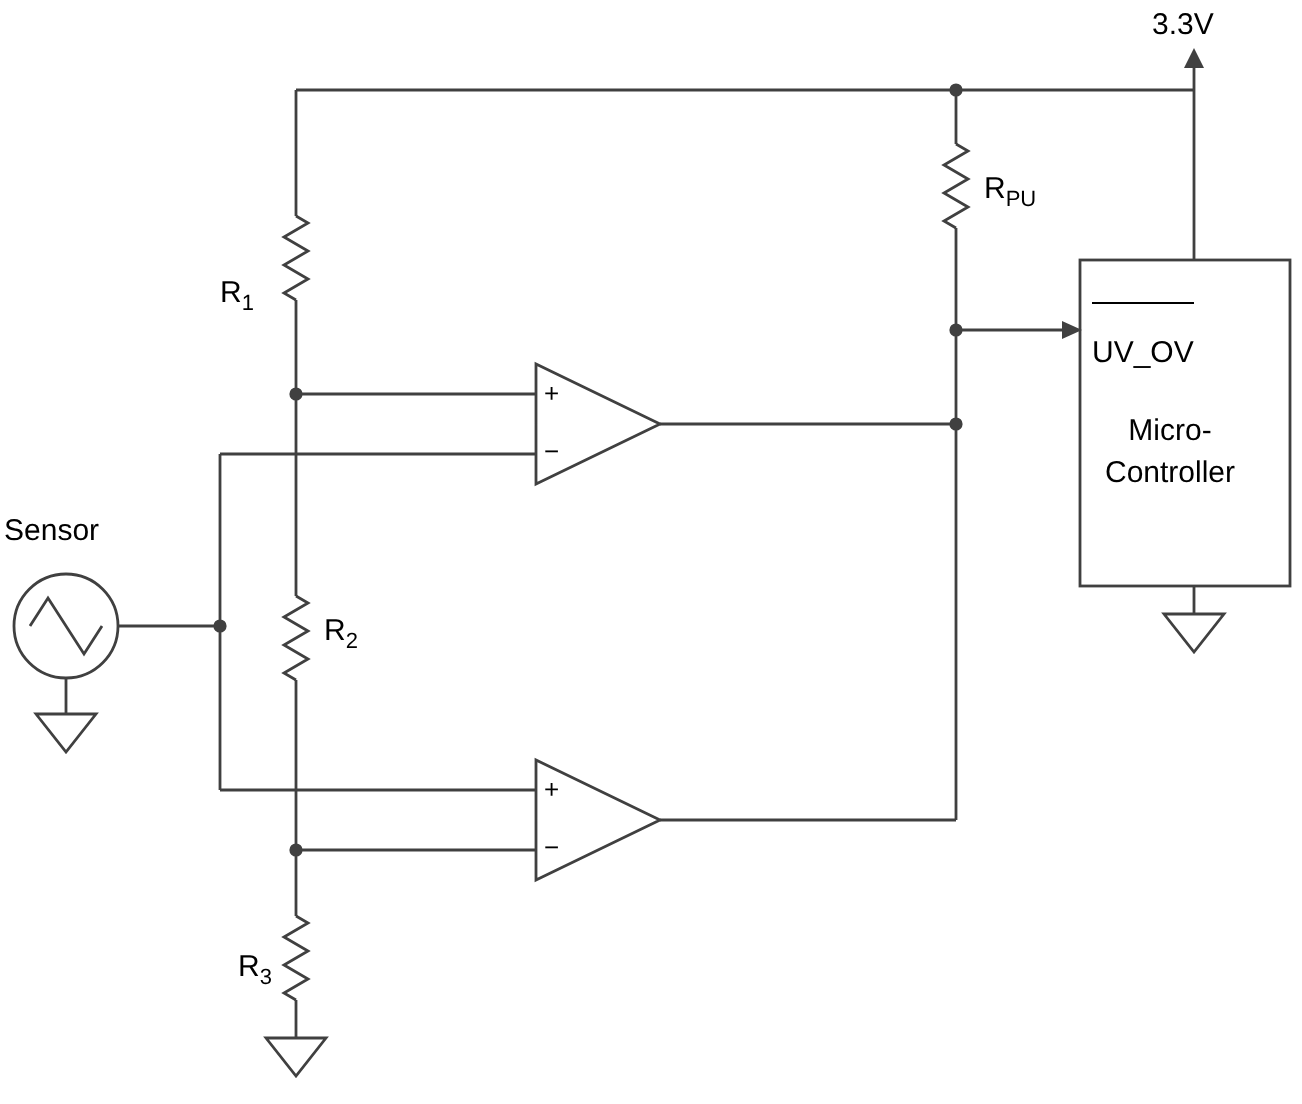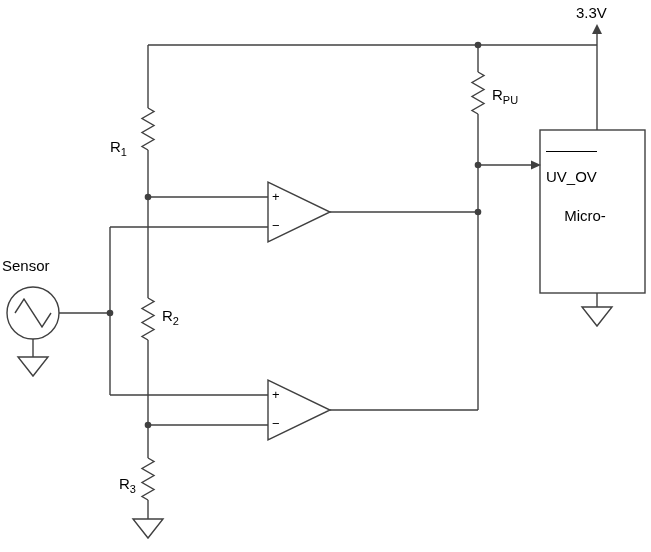--- a/index.html
+++ b/index.html
@@ -87,19 +87,20 @@
   <div class="label" style="left:162px; top:307px;text-align:center;"><span>R</span><sub>2</sub></div>
 
   <div class="label" style="left:119px; top:460px;margin-top:15px;"><span>R</span><sub>3</sub></div>
 
   <div class="label" style="left:2px; top:257px;">Sensor</div>
 
   <div class="label" style="left:546px; top:151px;"><span class="overline">UV_OV</span></div>
 
   <div class="label micro-name" style="left:540px; top:205px; width:90px;">
     <div>Micro-</div>
+    <div>Controller</div>
   </div>
 
   <span class="comp-sign" style="left:272px; top:190px;">+</span>
   <span class="comp-sign" style="left:272px; top:219px;">−</span>
   <span class="comp-sign" style="left:272px; top:388px;">+</span>
   <span class="comp-sign" style="left:272px; top:417px;">−</span>
 </div>
 
 </body></html>

